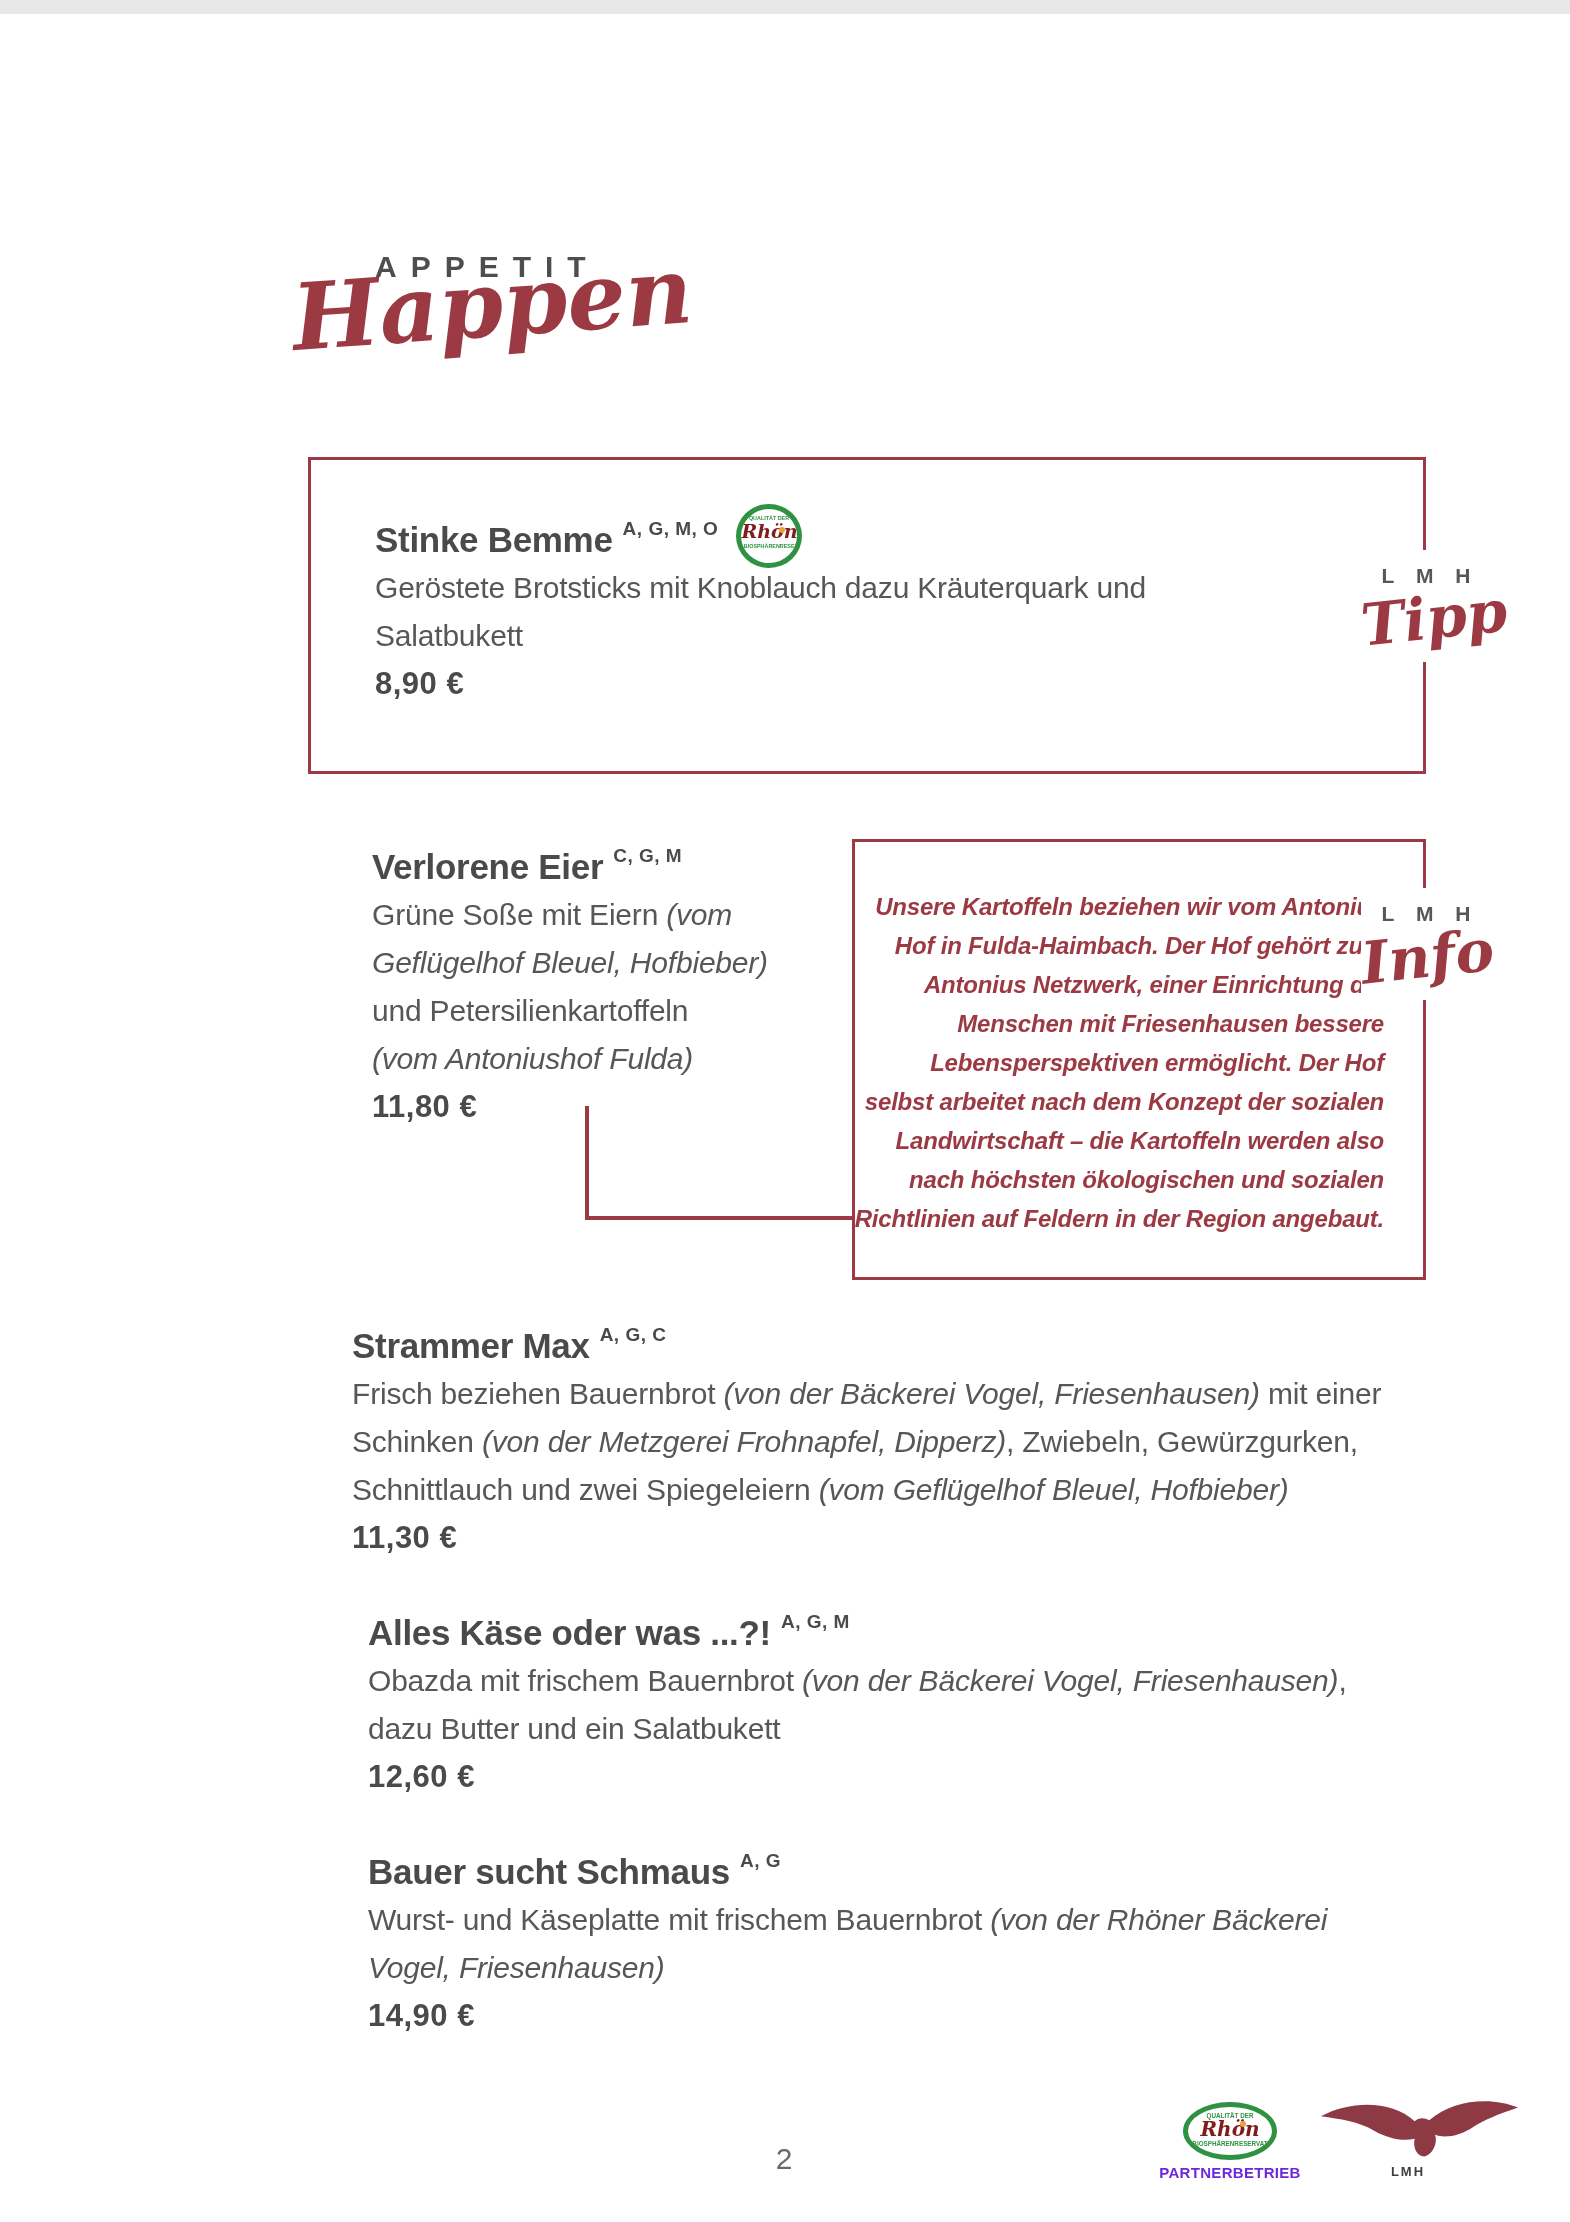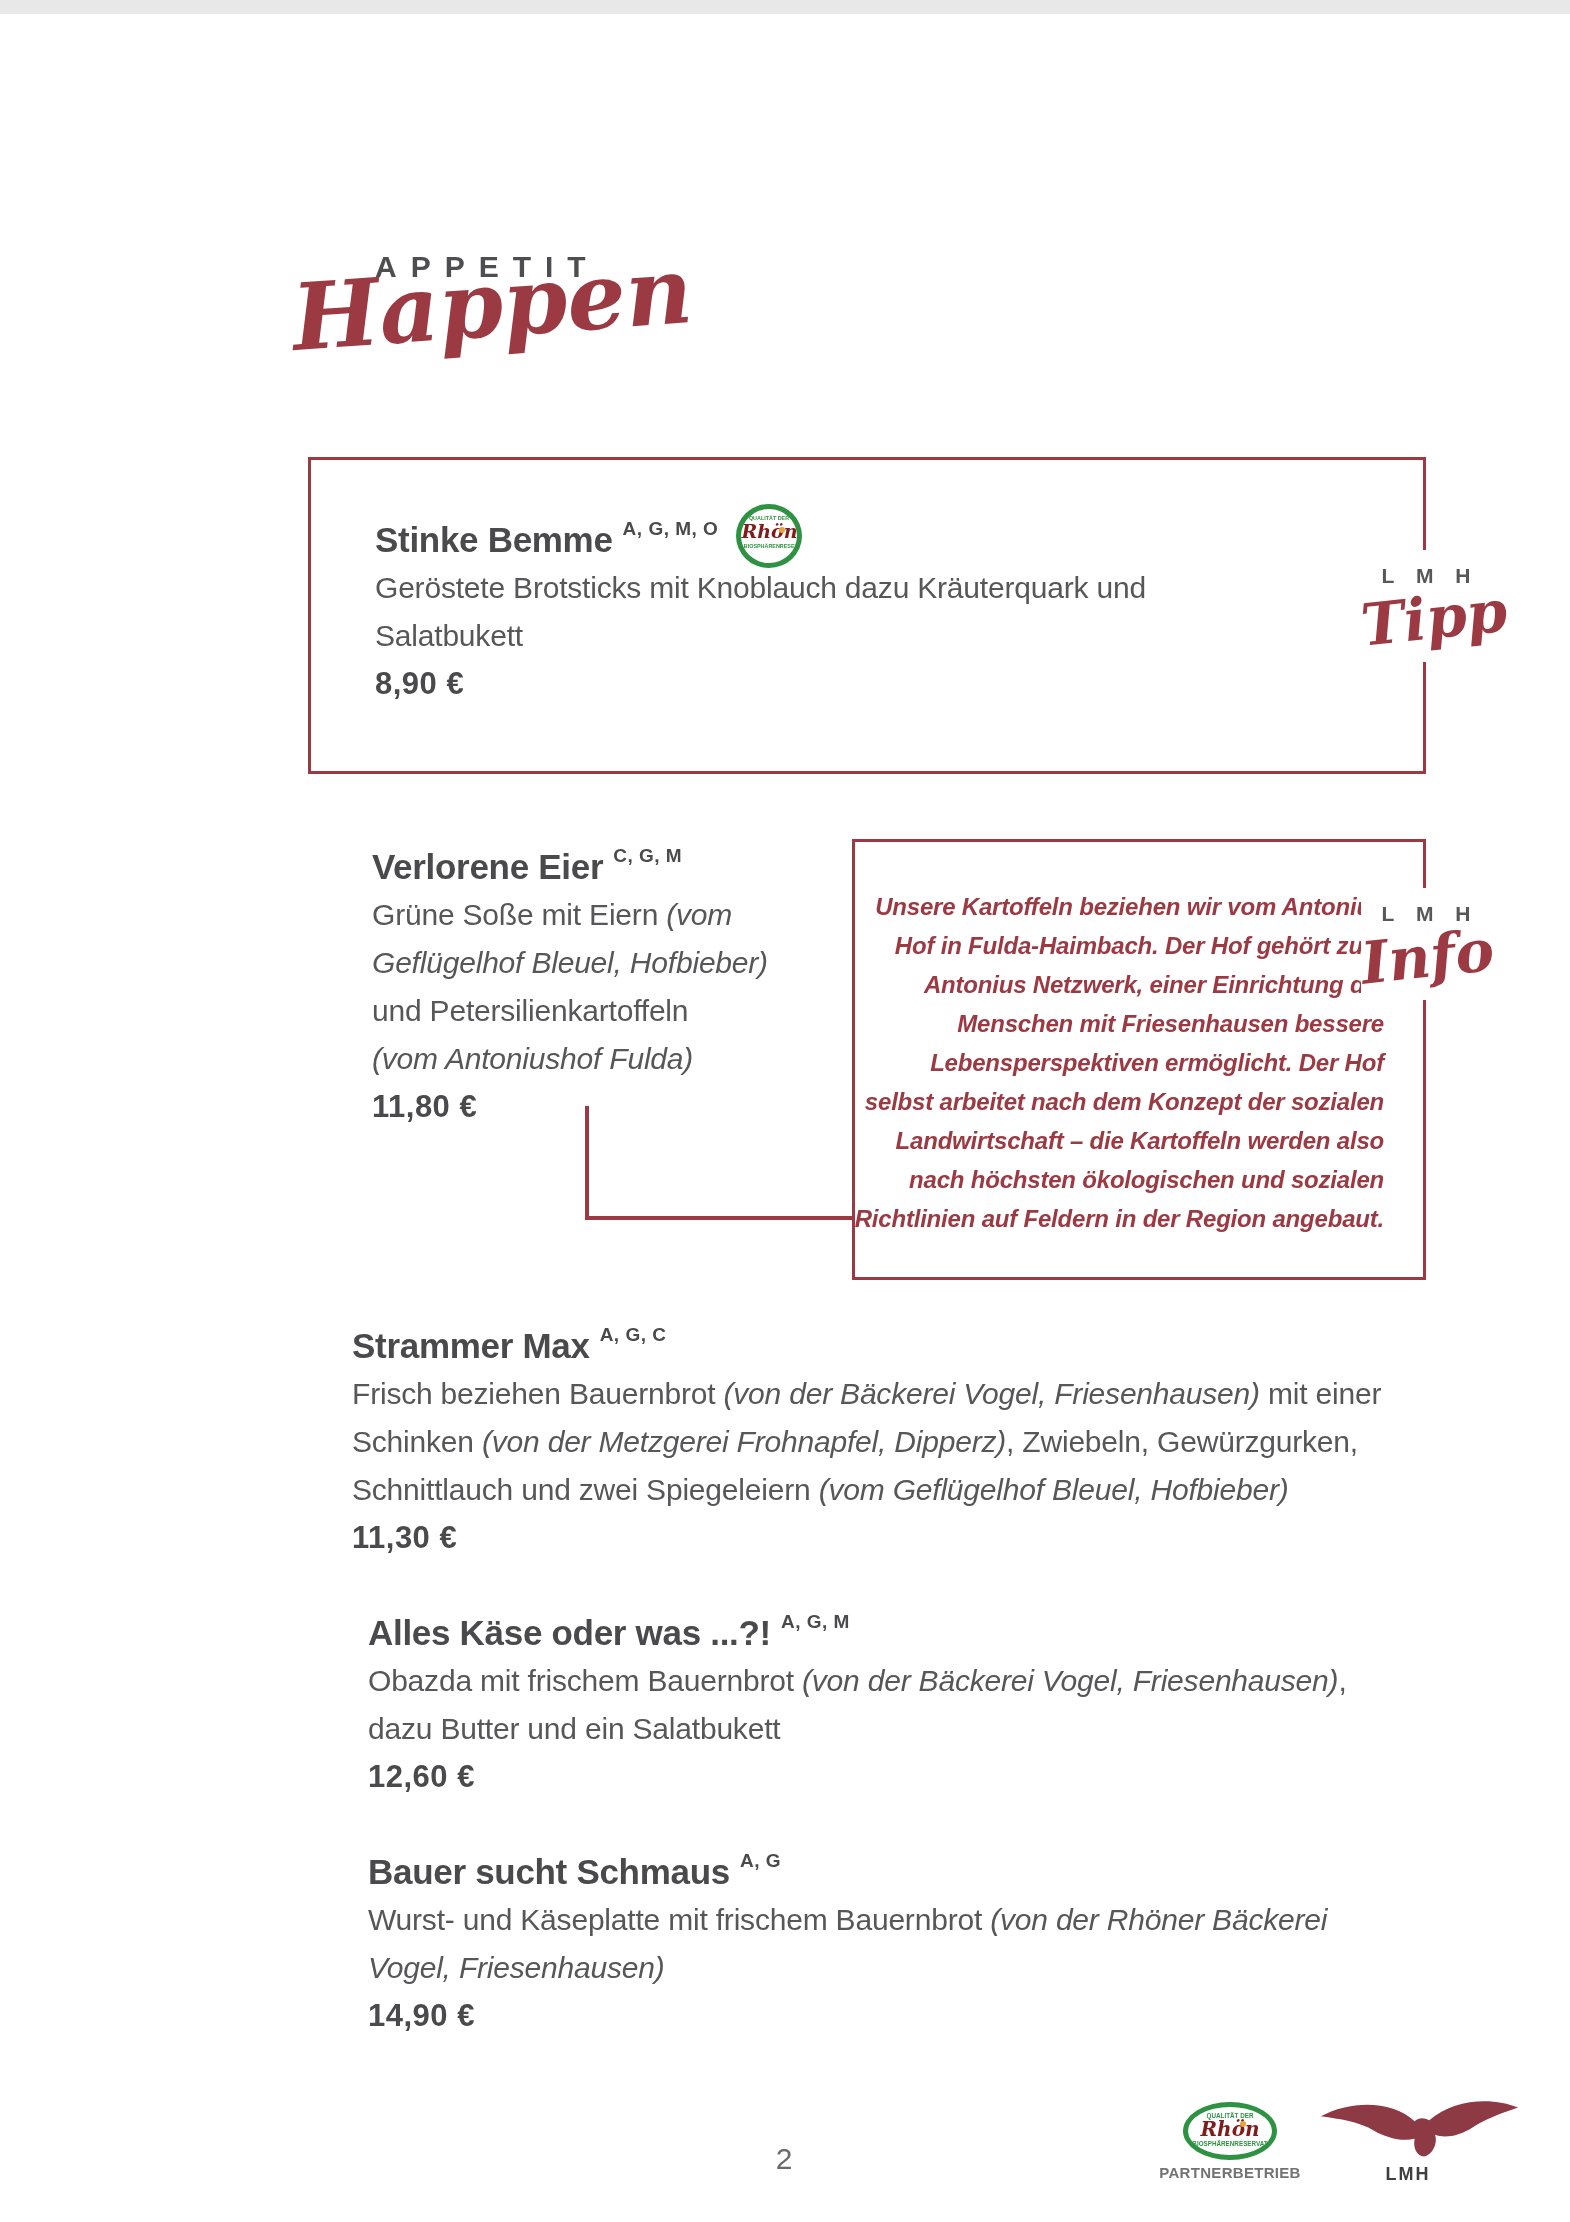--- a/index.html
+++ b/index.html
@@ -75,23 +75,23 @@
   .info-text .iline{
     height:39px;line-height:39px;font-size:24px;font-style:italic;font-weight:600;
     color:#9c3a43;white-space:nowrap;letter-spacing:-0.2px;
   }
   
   .connector-v{position:absolute;left:585px;top:1092px;width:4px;height:114px;background:#9c3a43;}
   .connector-h{position:absolute;left:585px;top:1202px;width:267px;height:4px;background:#9c3a43;}
   
   .page-number{position:absolute;left:754px;top:2128px;width:60px;text-align:center;font-size:30px;color:#6b6b6b;}
   .footer-partner{position:absolute;left:1183px;top:2088px;width:94px;text-align:center;}
-  .footer-partner-label{position:absolute;left:1138px;top:2150px;width:184px;text-align:center;font-size:15px;font-weight:bold;color:#737373;letter-spacing:0.3px;}
+  .footer-partner-label{position:absolute;left:1138px;top:2150px;width:184px;text-align:center;font-size:15px;font-weight:bold;color:#6d28d9;letter-spacing:0.3px;}
   .footer-eagle{position:absolute;left:1317px;top:2080px;width:205px;height:70px;}
-  .footer-lmh-label{position:absolute;left:1348px;top:2150px;width:120px;text-align:center;font-size:18px;font-weight:bold;color:#3f3f3f;letter-spacing:2px;}
+  .footer-lmh-label{position:absolute;left:1348px;top:2150px;width:120px;text-align:center;font-size:13px;font-weight:bold;color:#3f3f3f;letter-spacing:2px;}
 </style>
 </head>
 <body>
 
 <div class="page">
 
   <div class="kicker">APPETIT</div>
   <div class="title-script script">Happen</div>
 
   <div class="tip-box">

